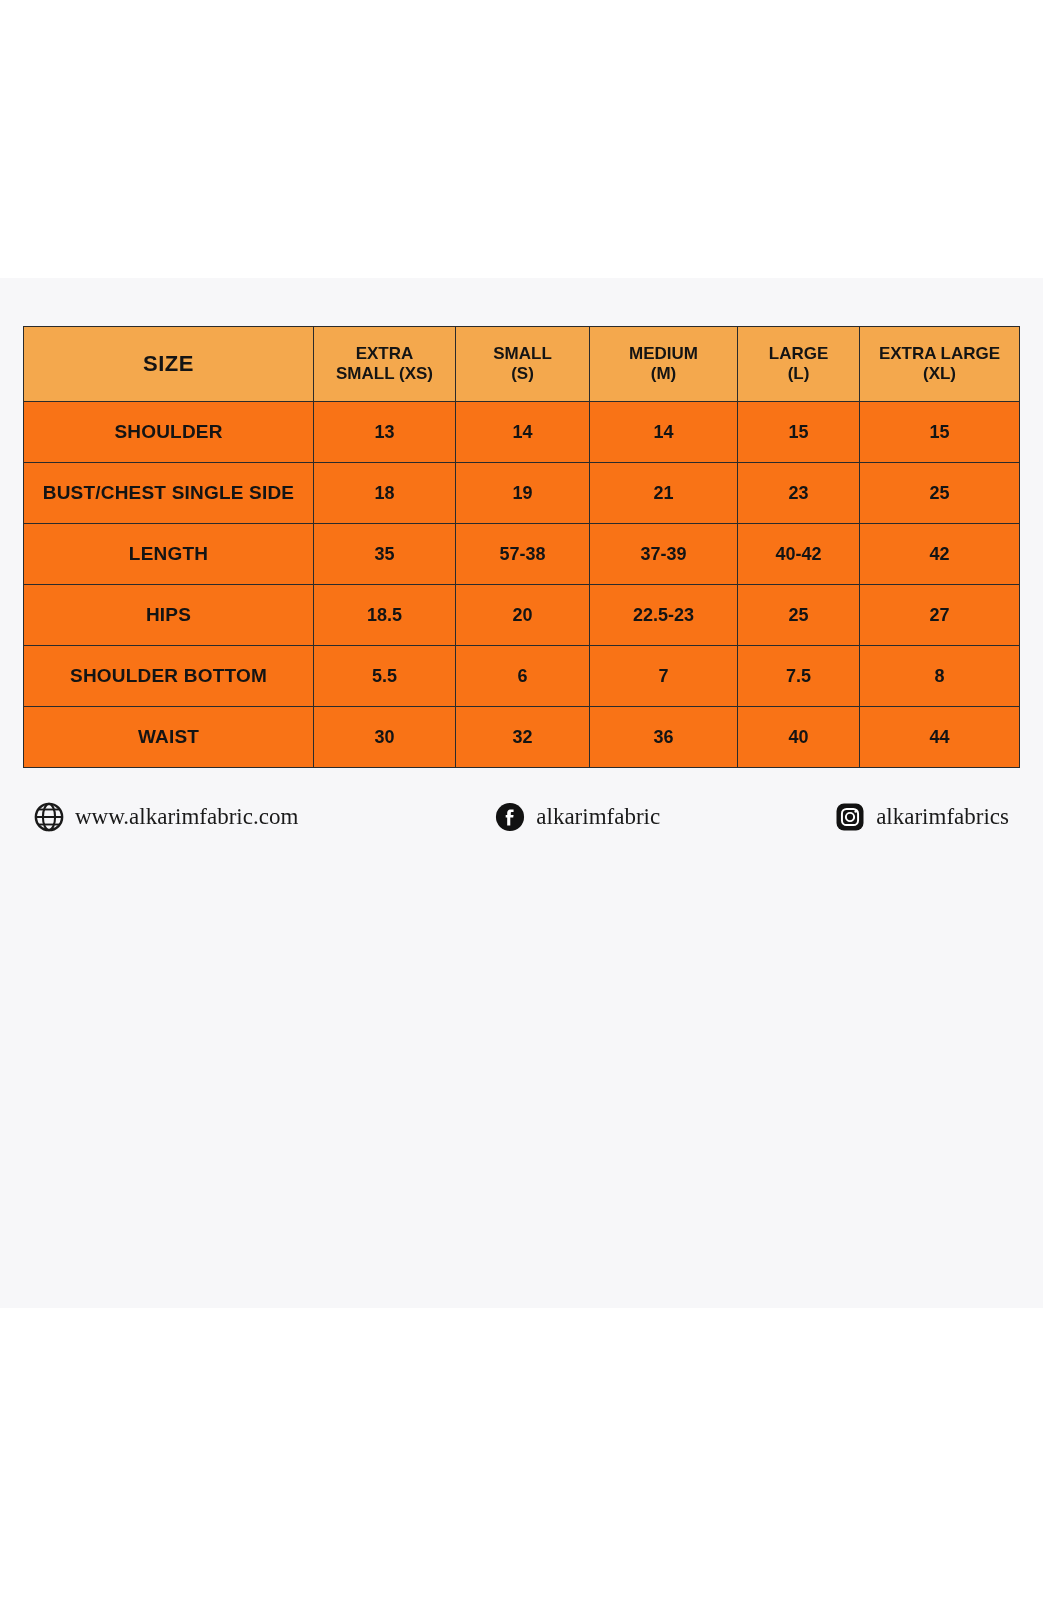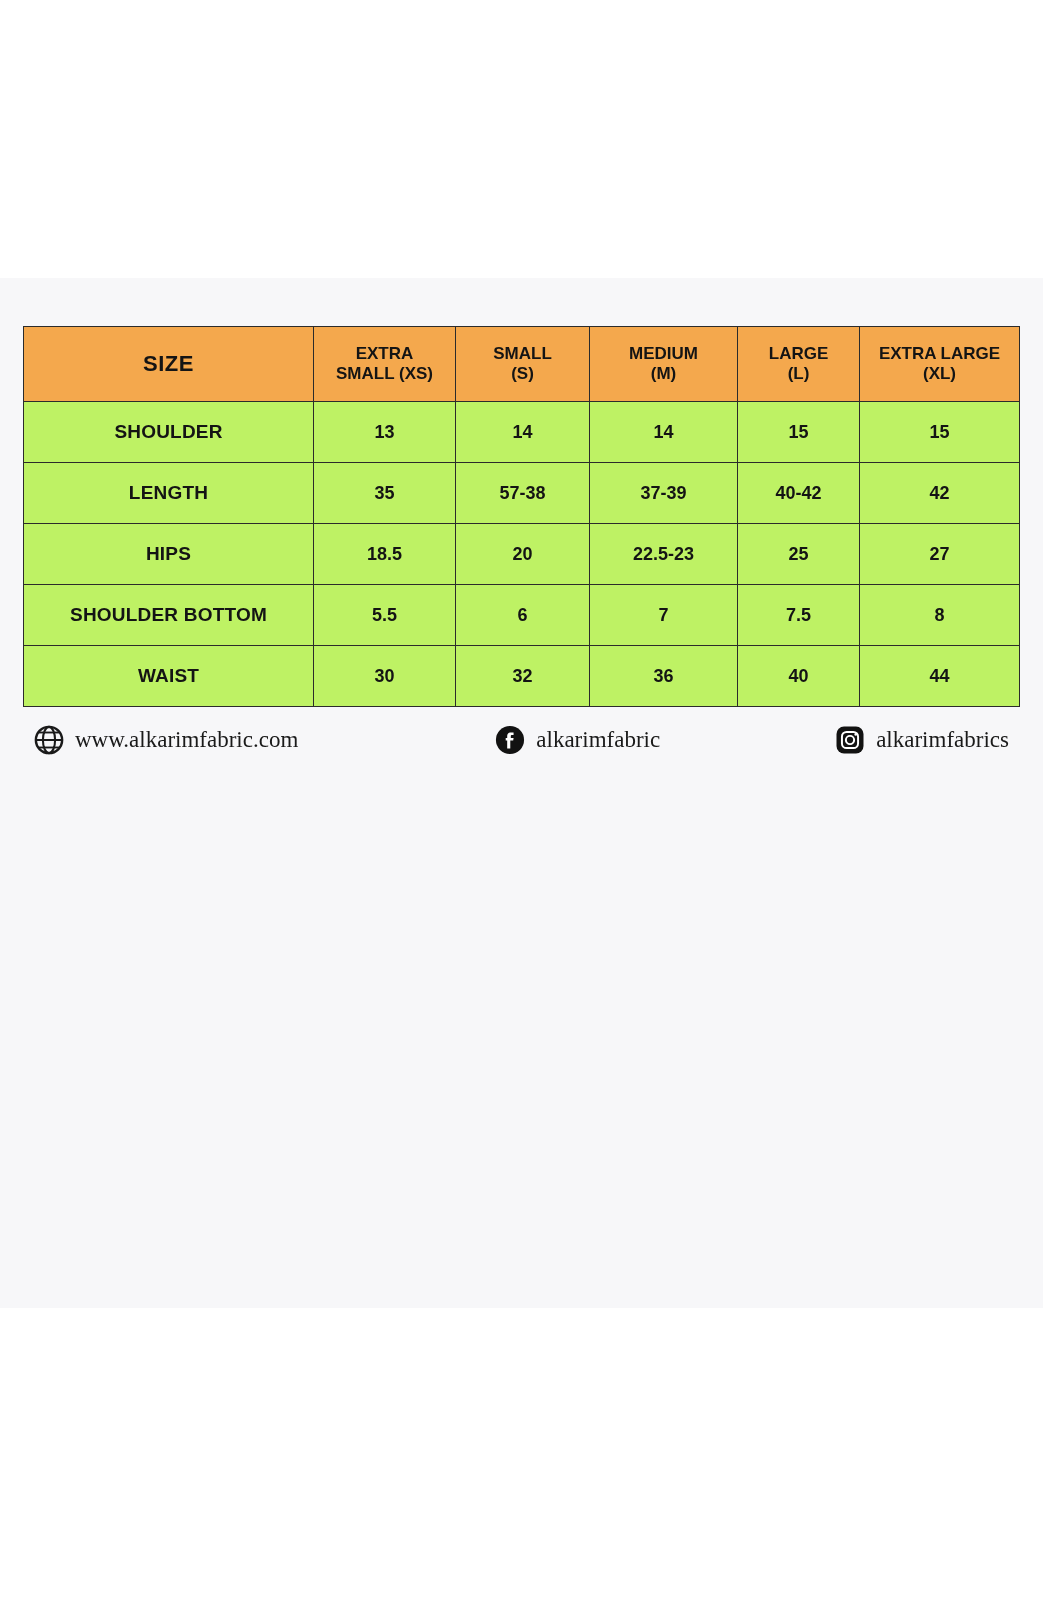--- a/index.html
+++ b/index.html
@@ -70,21 +70,21 @@
     margin: 0 auto;
     table-layout: fixed;
   }
   table.size-table th,
   table.size-table td {
     border: 1px solid #2b2b2b;
     text-align: center;
     font-size: 17px;
     font-weight: 700;
     color: #141414;
-    background: #bef264;
+    background: #f97316;
     padding: 0;
     height: 60px;
   }
   table.size-table thead th {
     background: #f4a84d;
     height: 74px;
     font-size: 17px;
     line-height: 1.15;
   }
   table.size-table thead th.size-col {
@@ -100,21 +100,21 @@
   }
   col.c0 { width: 290px; }
   col.c1 { width: 142px; }
   col.c2 { width: 134px; }
   col.c3 { width: 148px; }
   col.c4 { width: 122px; }
   col.c5 { width: 160px; }
 
   
   .footer {
-    margin-top: 18px;
+    margin-top: 34px;
     padding: 0 26px;
     display: flex;
     align-items: center;
     justify-content: space-between;
   }
   .f-item {
     display: flex;
     align-items: center;
     gap: 11px;
     font-family: "Liberation Serif", serif;
@@ -172,20 +172,28 @@
           </tr>
         </thead>
         <tbody>
           <tr>
             <td class="row-label">SHOULDER</td>
             <td class="val">13</td>
             <td class="val">14</td>
             <td class="val">14</td>
             <td class="val">15</td>
             <td class="val">15</td>
+          </tr>
+          <tr>
+            <td class="row-label">BUST/CHEST SINGLE SIDE</td>
+            <td class="val">18</td>
+            <td class="val">19</td>
+            <td class="val">21</td>
+            <td class="val">23</td>
+            <td class="val">25</td>
           </tr>
           <tr>
             <td class="row-label">LENGTH</td>
             <td class="val">35</td>
             <td class="val">57-38</td>
             <td class="val">37-39</td>
             <td class="val">40-42</td>
             <td class="val">42</td>
           </tr>
           <tr>

